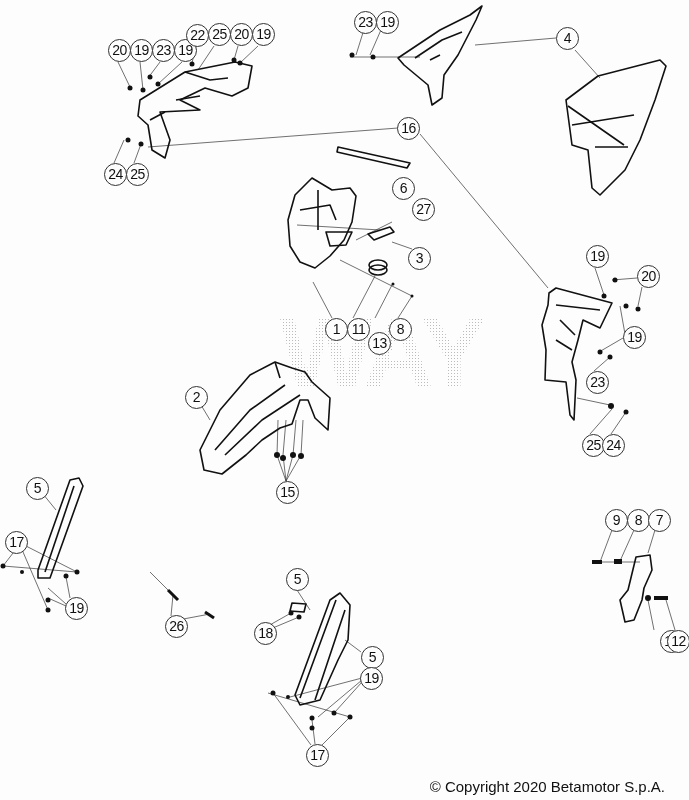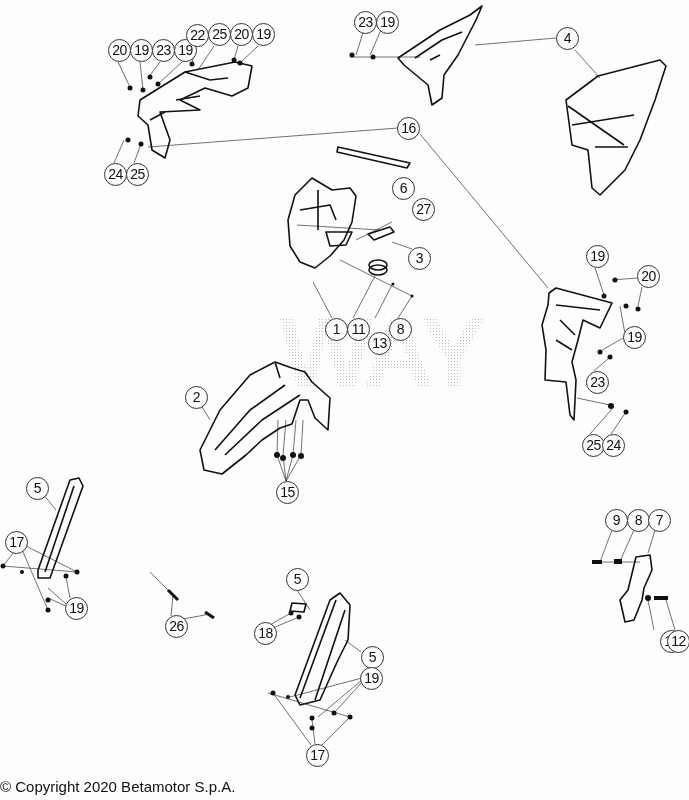--- a/index.html
+++ b/index.html
@@ -3,21 +3,21 @@
 <meta charset="utf-8">
 <style>
   html, body { margin:0; padding:0; background:#fdfdfd; }
   body { width:689px; height:800px; position:relative; overflow:hidden;
          font-family:"Liberation Sans", sans-serif; }
   #diagram { position:absolute; left:0; top:0; width:689px; height:800px; }
   .callout { position:absolute; width:23px; height:23px; border:1px solid #333;
              border-radius:50%; background:#fdfdfd; box-sizing:border-box;
              font-size:14px; line-height:21px; text-align:center; color:#111;
              letter-spacing:-0.5px; cursor:pointer; }
-  .copyright { position:absolute; left:0; width:665px; top:778px; text-align:left;
+  .copyright { position:absolute; left:0; width:665px; top:778px; text-align:right;
                font-size:15px; color:#111; }
   .watermark { position:absolute; left:210px; top:318px; font-family:"Liberation Sans", sans-serif;
                font-weight:bold; font-size:98px; line-height:70px; letter-spacing:-4px;
                color:transparent; pointer-events:none;
                background-image:radial-gradient(#bbb 0.7px, transparent 0.8px);
                background-size:3px 3px; -webkit-background-clip:text; background-clip:text; }
 </style>
 </head>
 <body>
 

